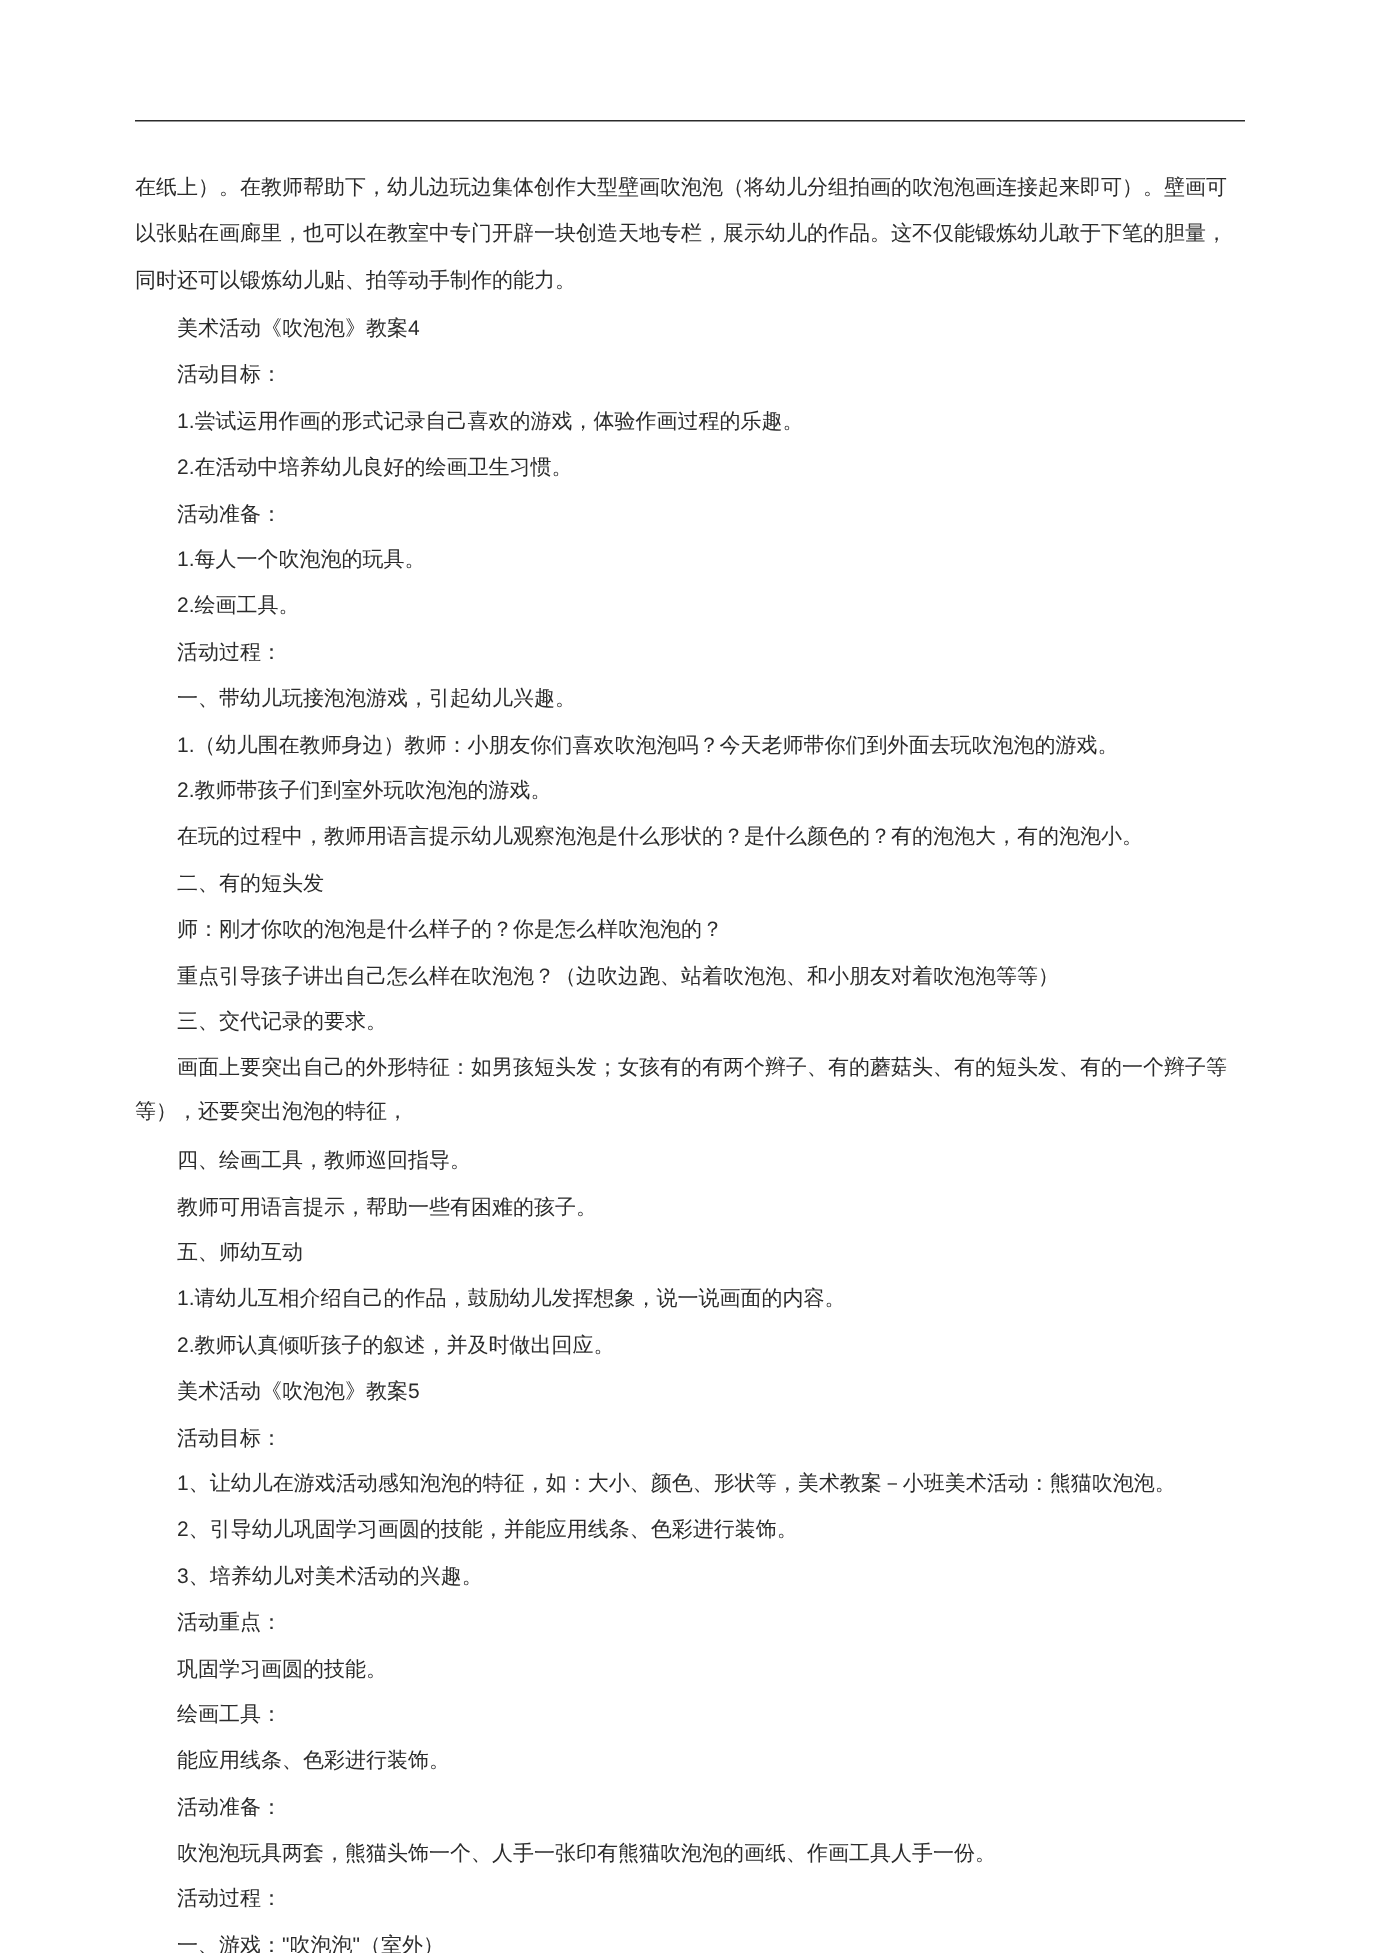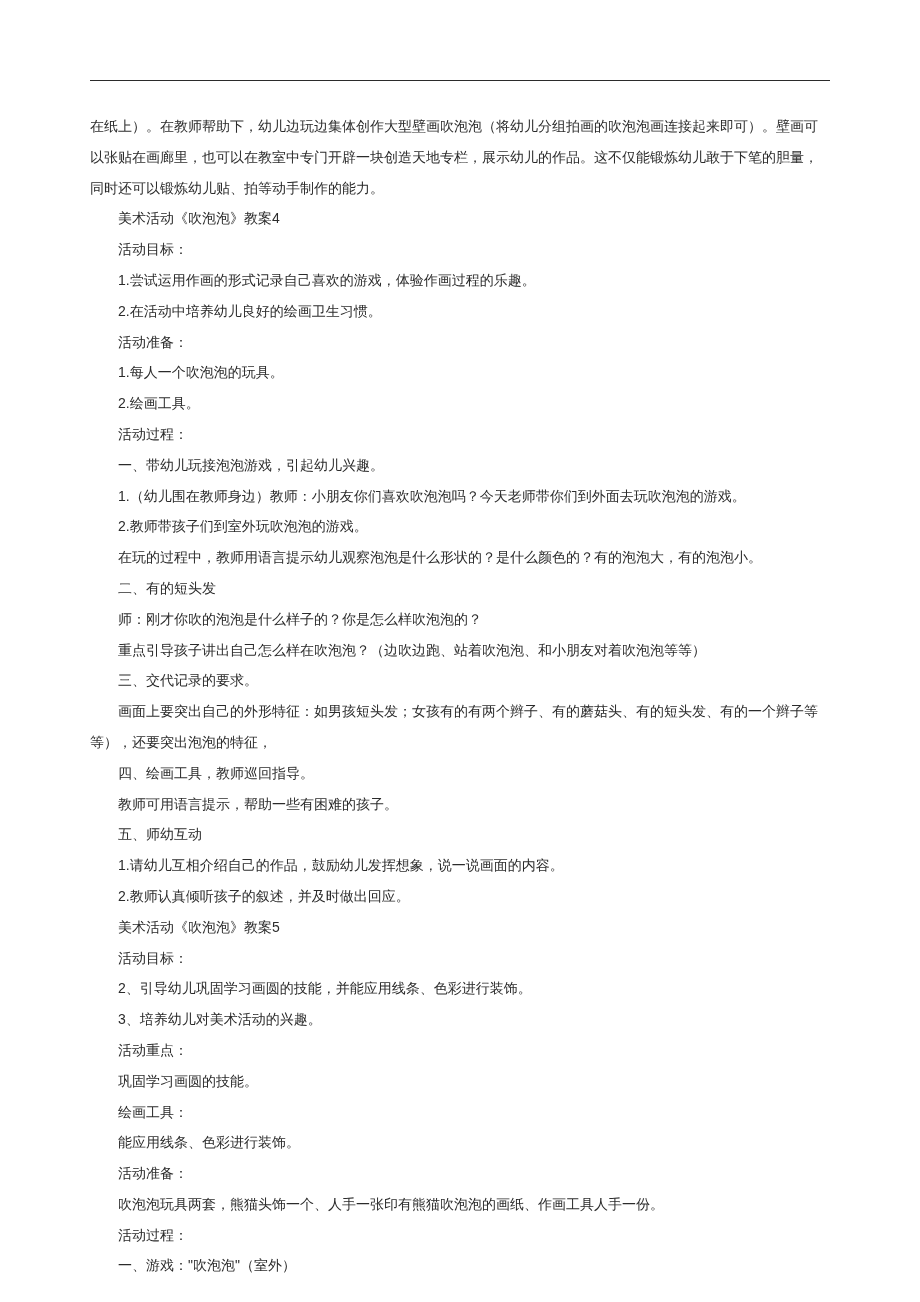--- a/index.html
+++ b/index.html
@@ -19,20 +19,21 @@
     border: none;
     border-top: 1.5px solid #2b2b2b;
     margin: 0 0 30px 0;
   }
   .para {
     text-indent: 2em;
     margin: 0;
   }
   .para-no-indent {
     margin: 0;
+    font-family: Liberation Serif, serif;
   }
 </style>
 </head>
 <body>
 
 <div class="page">
   <hr class="hr-top">
   <div id="content">
       <p class="para-no-indent">在纸上）。在教师帮助下，幼儿边玩边集体创作大型壁画吹泡泡（将幼儿分组拍画的吹泡泡画连接起来即可）。壁画可以张贴在画廊里，也可以在教室中专门开辟一块创造天地专栏，展示幼儿的作品。这不仅能锻炼幼儿敢于下笔的胆量，同时还可以锻炼幼儿贴、拍等动手制作的能力。</p>
       <p class="para">美术活动《吹泡泡》教案4</p>
@@ -53,20 +54,21 @@
       <p class="para">三、交代记录的要求。</p>
       <p class="para">画面上要突出自己的外形特征：如男孩短头发；女孩有的有两个辫子、有的蘑菇头、有的短头发、有的一个辫子等</p>
       <p class="para-no-indent">等），还要突出泡泡的特征，</p>
       <p class="para">四、绘画工具，教师巡回指导。</p>
       <p class="para">教师可用语言提示，帮助一些有困难的孩子。</p>
       <p class="para">五、师幼互动</p>
       <p class="para">1.请幼儿互相介绍自己的作品，鼓励幼儿发挥想象，说一说画面的内容。</p>
       <p class="para">2.教师认真倾听孩子的叙述，并及时做出回应。</p>
       <p class="para">美术活动《吹泡泡》教案5</p>
       <p class="para">活动目标：</p>
+      <p class="para">1、让幼儿在游戏活动感知泡泡的特征，如：大小、颜色、形状等，美术教案－小班美术活动：熊猫吹泡泡。</p>
       <p class="para">2、引导幼儿巩固学习画圆的技能，并能应用线条、色彩进行装饰。</p>
       <p class="para">3、培养幼儿对美术活动的兴趣。</p>
       <p class="para">活动重点：</p>
       <p class="para">巩固学习画圆的技能。</p>
       <p class="para">绘画工具：</p>
       <p class="para">能应用线条、色彩进行装饰。</p>
       <p class="para">活动准备：</p>
       <p class="para">吹泡泡玩具两套，熊猫头饰一个、人手一张印有熊猫吹泡泡的画纸、作画工具人手一份。</p>
       <p class="para">活动过程：</p>
       <p class="para">一、游戏："吹泡泡"（室外）</p>

